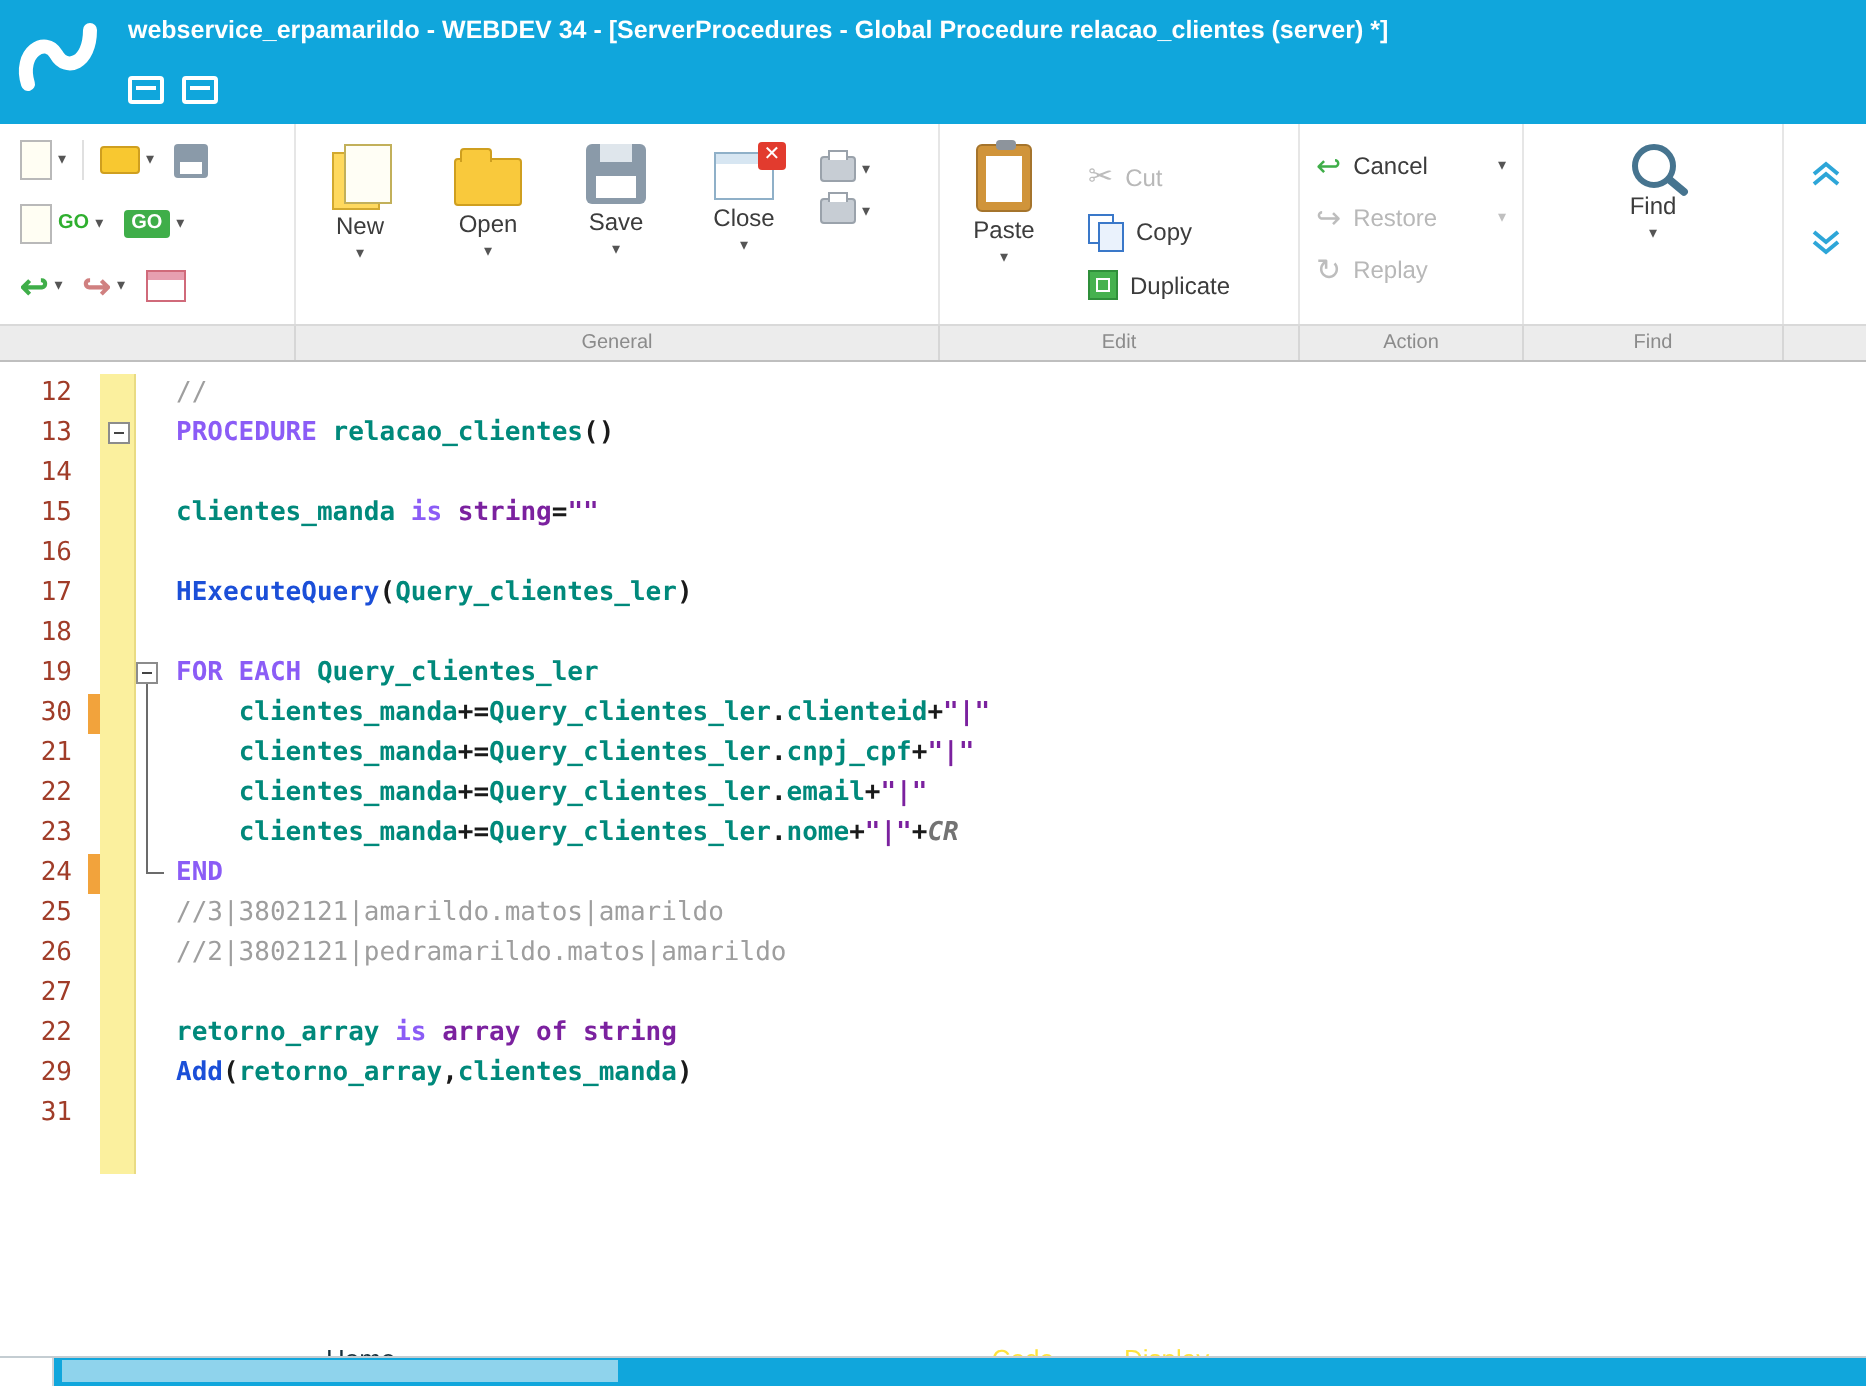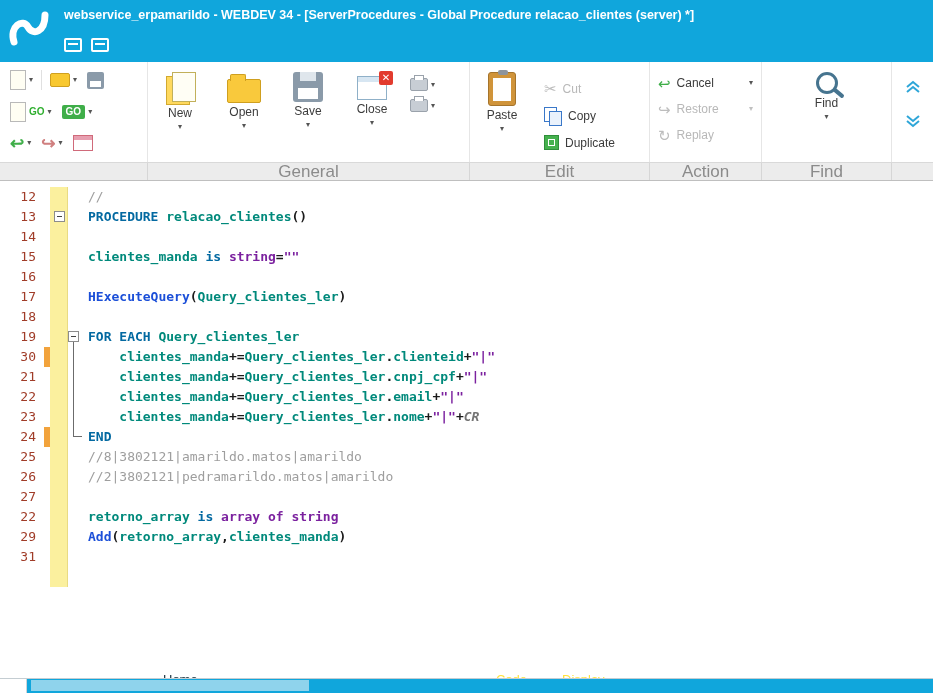--- a/index.html
+++ b/index.html
@@ -23,21 +23,21 @@
   .ribbon{position:absolute;top:62px;left:0;right:0;height:119px;background:#fff;border-bottom:1px solid #bfbfbf;display:flex;flex-direction:column}
   .ribbon-content{flex:1;display:flex;min-height:0}
   .rgroup{border-right:1px solid #e6e6e6;display:flex}
   .quick{width:148px;flex-direction:column;justify-content:space-between;padding:5px 8px 6px 8px}
   .general{width:322px;align-items:flex-start;padding-top:6px}
   .editg{width:180px;padding-top:6px}
   .actiong{width:112px;flex-direction:column;justify-content:flex-start;padding-top:8px}
   .findg{width:130px;justify-content:center}
   .chevg{flex:1;border-right:none;flex-direction:column;align-items:center;padding-top:16px;gap:16px}
   .ribbon-labels{height:18px;display:flex;background:#ececec;border-top:1px solid #d9d9d9}
-  .lblcell{display:flex;align-items:center;justify-content:center;font-size:17px;color:#8b8b8b;border-right:1px solid #d6d6d6}
+  .lblcell{display:flex;align-items:center;justify-content:center;font-size:10px;color:#8b8b8b;border-right:1px solid #d6d6d6}
   .lblcell:last-child{border-right:none}
 
   .qrow{display:flex;align-items:center;gap:6px;height:26px}
   .qbtn{display:flex;align-items:center;gap:3px;padding:1px 2px;border-radius:2px}
   .vsep{width:1px;height:20px;background:#e0e0e0}
   .caret{font-size:8px;color:#555;line-height:1}
   .glyph{font-size:15px;line-height:1}
   .glyph.green{color:#3fae49}
   .glyph.gray{color:#bdbdbd}
   .glyph.rose{color:#d08080}
@@ -95,21 +95,21 @@
   
   .editor{position:absolute;top:181px;left:0;right:0;bottom:15px;background:#fff;overflow:hidden;font-family:"DejaVu Sans Mono","Liberation Mono",monospace;font-size:13px}
   #editor-lines{position:relative;padding-top:6px}
   .line{display:flex;height:20px;line-height:20px}
   .ln{width:44px;text-align:right;padding-right:8px;color:#a03c28;flex:none}
   .mk{width:6px;flex:none}
   .mk.on{background:#f2a33c}
   .strip{width:18px;flex:none;background:#fbf09e;border-right:1px solid #e9db83}
   .code{padding-left:20px;white-space:pre;font-weight:600;color:#151515}
   .tk-p{color:#1a1a1a}
-  .tk-k{color:#0369a1;font-weight:700}
+  .tk-k{color:#8b5cf6;font-weight:700}
   .tk-i{color:#00897b}
   .tk-f{color:#1b4fd8}
   .tk-s{color:#7b219f}
   .tk-t{color:#7b219f}
   .tk-c{color:#9e9e9e;font-weight:400}
   .tk-r{color:#737373;font-style:italic}
   .foldbox{position:absolute;width:11px;height:11px;border:1px solid #8c8c8c;background:#fff;z-index:3}
   .foldbox::after{content:"";position:absolute;left:2px;right:2px;top:4px;height:1px;background:#444}
   .blockline{position:absolute;width:9px;border-left:1px solid #6b6b6b;border-bottom:1px solid #6b6b6b;z-index:2}
 
@@ -371,21 +371,21 @@
       <div class="line">
         <span class="ln">24</span>
         <span class="mk on"></span>
         <span class="strip"></span>
         <span class="code"><span class="tk-k">END</span></span>
       </div>
       <div class="line">
         <span class="ln">25</span>
         <span class="mk"></span>
         <span class="strip"></span>
-        <span class="code"><span class="tk-c">//8|3802121|amarildo.matos|amarildo</span></span>
+        <span class="code"><span class="tk-c">//3|3802121|amarildo.matos|amarildo</span></span>
       </div>
       <div class="line">
         <span class="ln">26</span>
         <span class="mk"></span>
         <span class="strip"></span>
         <span class="code"><span class="tk-c">//2|3802121|pedramarildo.matos|amarildo</span></span>
       </div>
       <div class="line">
         <span class="ln">27</span>
         <span class="mk"></span>

